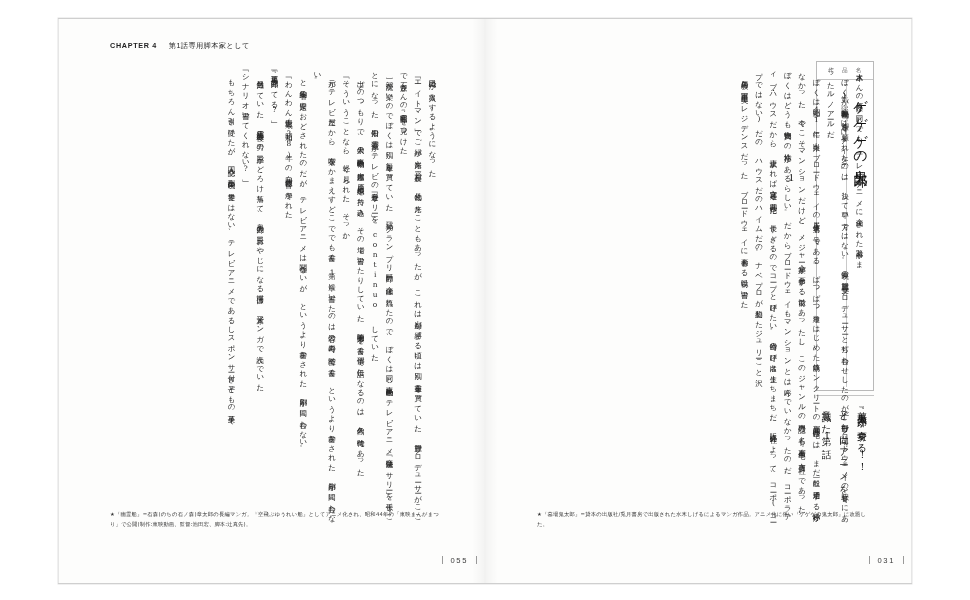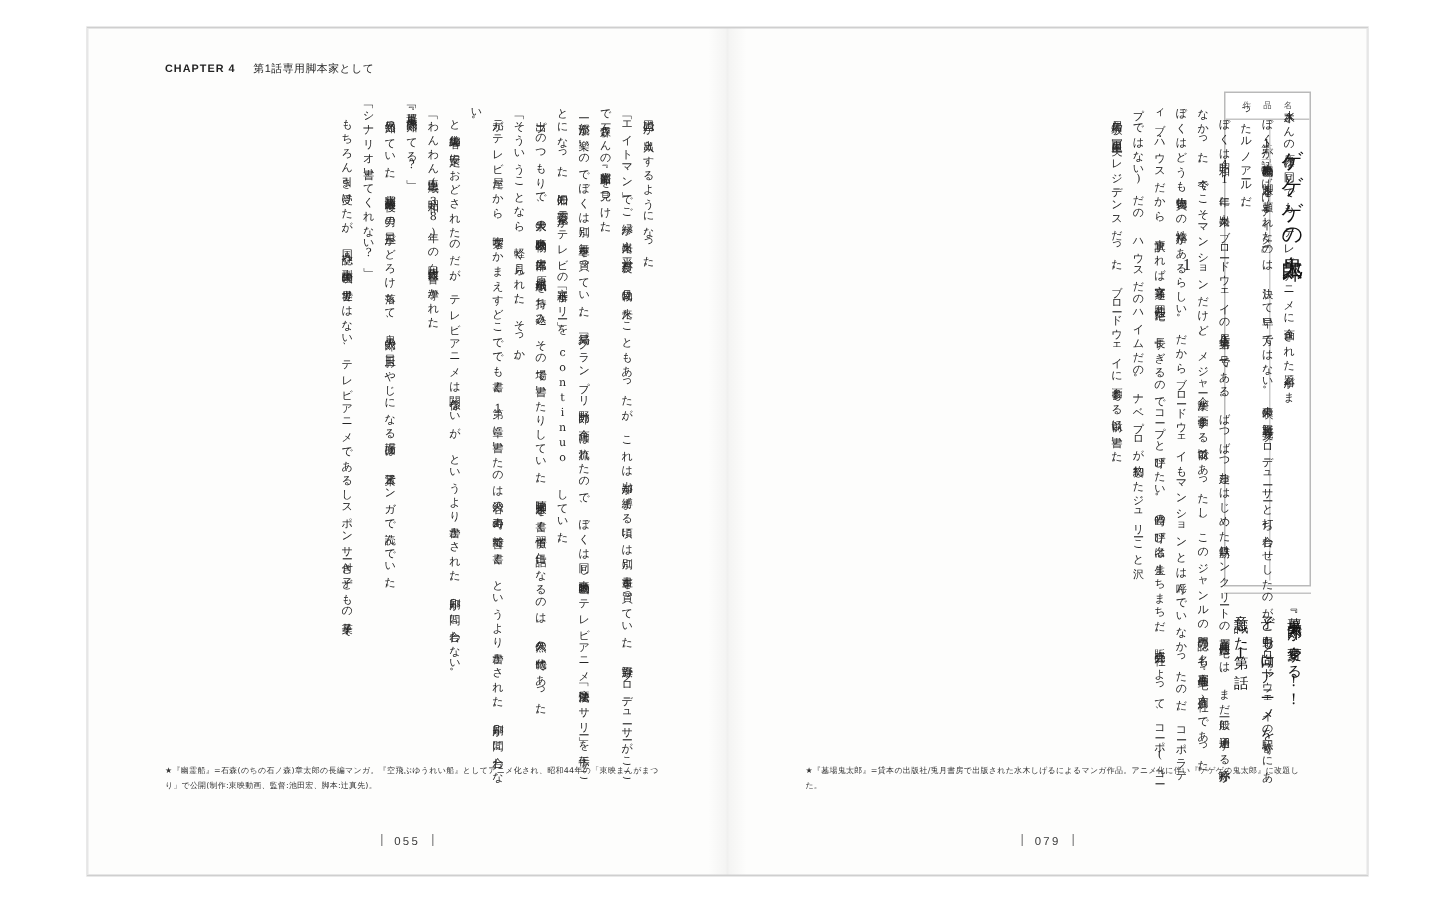--- a/index.html
+++ b/index.html
@@ -222,21 +222,21 @@
     color: #333;
     text-align: justify;
   }
 
   
   .folio {
     position: absolute;
     bottom: 18px;
     left: 0;
     width: 100%;
-    text-align: center;
+    text-align: right;
     font-family: "Liberation Sans", sans-serif;
     font-size: 7.6px;
     letter-spacing: 1.6px;
     color: #3a3a3a;
   }
   .folio .rule {
     display: inline-block;
     width: 1px;
     height: 8px;
     background: #9a9a9a;
@@ -310,19 +310,19 @@
         <p>ぼくが東映動画の脚本を頼まれたのは、決して早い方ではない。東映の旗野義文プロデューサーと打ち合わせしたのが、中野ブロードウェイの駅寄りにあったルノアールだ。</p>
         <p>ぼくは昭和41年に出来たブロードウェイの居住者第1号である。ばつばつ建ちはじめた鉄筋コンクリートの高層共同住宅には、まだ一般に通用する呼称がなかった。今でこそマンションだけど、メジャー企業が参画する以前であったし、このジャンルの専門誌の名も『高層住宅』(有朋社)であった。ぼくはどうも先物買いの性格があるらしい。だからブロードウェイもマンションとは呼んでいなかったのだ。コーポラティブ・ハウスだから、直訳すれば文字通り共同住宅だ。長すぎるのでコープと呼びたい。当時の呼び名は生まちまちだ。販売会社によって、コーポ(コープではない)だの ハウスだのハイムだの。ナベプロが契約したジュリーこと沢</p>
         <p>鳥居坂の冨田里美にレジデンスだった。ブロードウェイに参画もる以前に書いた。</p>
       </div>
 
       <div class="footnote">
         <span>★『墓場鬼太郎』=貸本の出版社/兎月書房で出版された水木しげるによるマンガ作品。アニメ化に伴い『ゲゲゲの鬼太郎』に改題した。</span>
       </div>
 
       <div class="folio">
-        <span class="rule"></span><span>079</span><span class="rule"></span>
+        <span class="rule"></span><span>031</span><span class="rule"></span>
       </div>
     </div>
 
     <div class="gutter"></div>
   </div>
 </div>
 
 </body></html>

